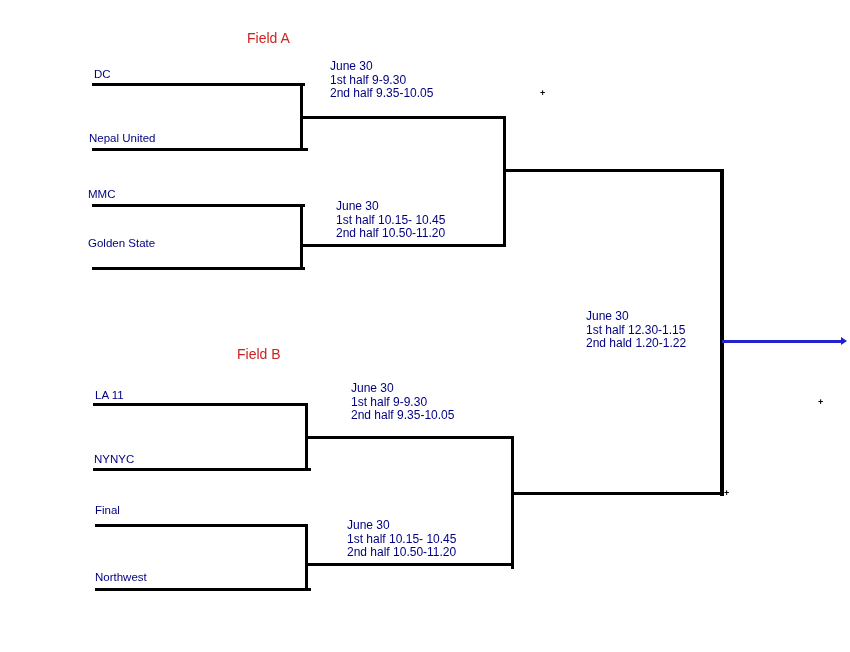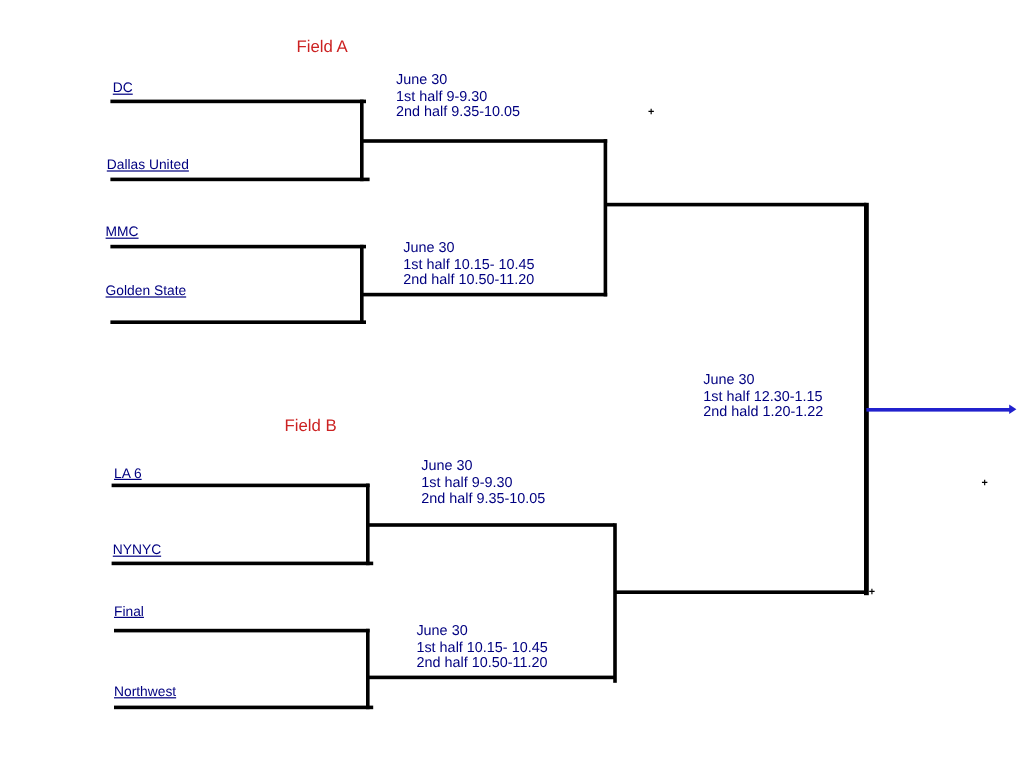--- a/index.html
+++ b/index.html
@@ -10,21 +10,20 @@
     background: #ffffff;
     font-family: "Liberation Sans", sans-serif;
     overflow: hidden;
   }
   .team {
     position: absolute;
     color: #000080;
     font-size: 11.5px;
     line-height: 14px;
     white-space: nowrap;
-    text-decoration: underline;
   }
   .ann {
     position: absolute;
     color: #000080;
     font-size: 12px;
     line-height: 13.7px;
     white-space: nowrap;
   }
   .field-label {
     position: absolute;
@@ -54,21 +53,21 @@
 </head>
 <body>
 
 <div class="canvas">
 
   <div class="field-label" style="left:247px;top:31px">Field A</div>
 
   <div class="team" style="left:94px;top:67px">DC</div>
   <div class="hline" style="left:92px;top:83px;width:213px"></div>
 
-  <div class="team" style="left:89px;top:131px">Dallas United</div>
+  <div class="team" style="left:89px;top:131px">Nepal United</div>
   <div class="hline" style="left:92px;top:148px;width:216px"></div>
 
   <div class="vline" style="left:300px;top:83px;height:68px"></div>
   <div class="hline" style="left:302px;top:116px;width:204px"></div>
 
   <div class="ann" style="left:330px;top:60px">
     <div>June 30</div>
     <div>1st half 9-9.30</div>
     <div>2nd half 9.35-10.05</div>
   </div>
@@ -86,21 +85,21 @@
     <div>June 30</div>
     <div>1st half 10.15- 10.45</div>
     <div>2nd half 10.50-11.20</div>
   </div>
 
   <div class="vline" style="left:503px;top:116px;height:131px"></div>
   <div class="hline" style="left:505px;top:169px;width:217px"></div>
 
   <div class="field-label" style="left:237px;top:347px">Field B</div>
 
-  <div class="team" style="left:95px;top:388px">LA 6</div>
+  <div class="team" style="left:95px;top:388px">LA 11</div>
   <div class="hline" style="left:93px;top:403px;width:215px"></div>
 
   <div class="team" style="left:94px;top:452px">NYNYC</div>
   <div class="hline" style="left:93px;top:468px;width:218px"></div>
 
   <div class="vline" style="left:305px;top:403px;height:68px"></div>
   <div class="hline" style="left:307px;top:436px;width:205px"></div>
 
   <div class="ann" style="left:351px;top:382px">
     <div>June 30</div>

